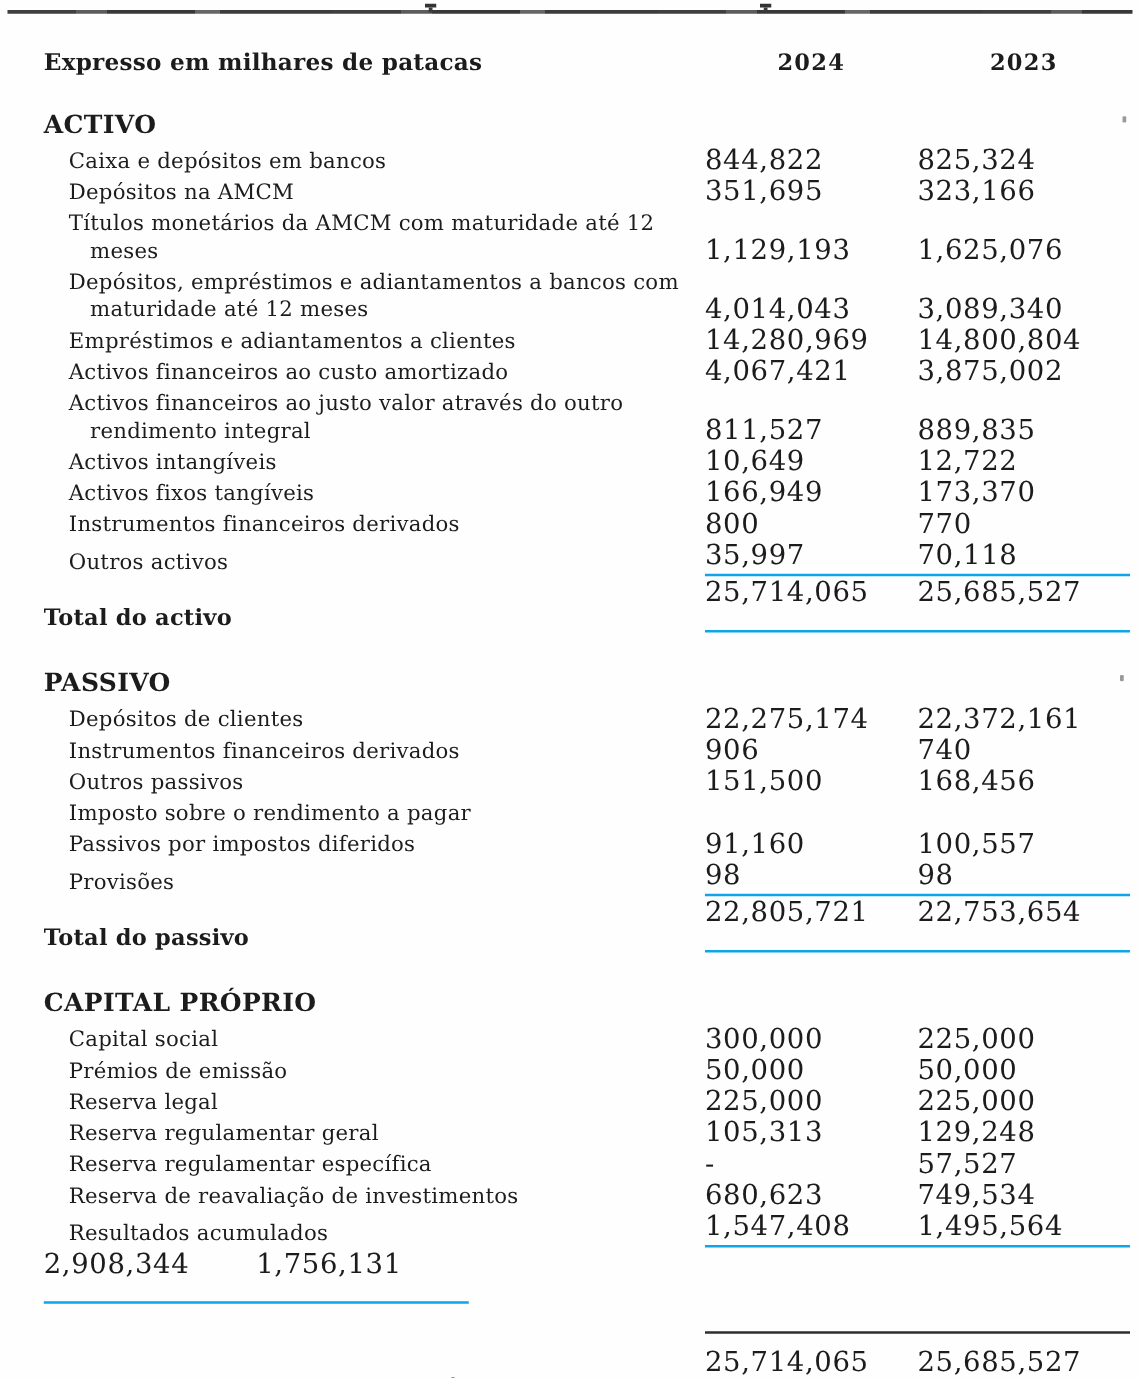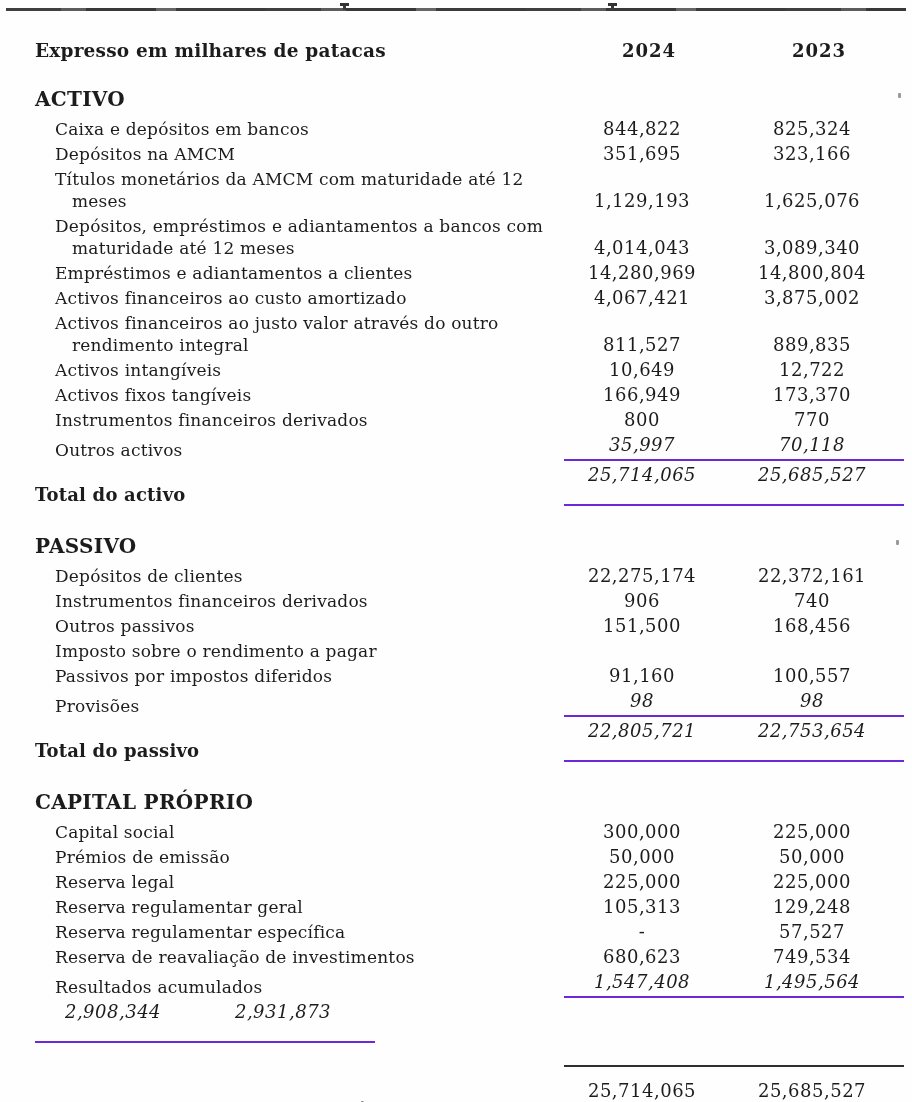--- a/index.html
+++ b/index.html
@@ -41,23 +41,23 @@
 
   .section-title { font-weight: bold; font-size: 20px; letter-spacing: .3px; margin: 28px 0 7px 0; }
   .sections .section:first-child .section-title { margin-top: 26px; }
 
   .row { display: flex; align-items: flex-end; margin-bottom: 3px; }
   .label { flex: 1; font-size: 17px; line-height: 22px; padding-left: 20px; letter-spacing: .2px; }
   .label .l2 { padding-left: 17px; }
   .row.total .label { padding-left: 0; font-weight: bold; font-size: 18px; }
 
   .nums { display: flex; width: 340px; align-items: flex-end; }
-  .num { width: 170px; text-align: center; font-size: 18px; line-height: 22px; letter-spacing: .5px; padding-right: 14px; box-sizing: border-box; white-space: nowrap; }
-
-  .nums.rule { border-bottom: 2px solid #6d28d9; padding-bottom: 3px; font-style: italic; }
+  .num { width: 170px; text-align: left; font-size: 22px; line-height: 22px; letter-spacing: .5px; padding-right: 14px; box-sizing: border-box; white-space: nowrap; }
+
+  .nums.rule { border-bottom: 2px solid #0ea5e9; padding-bottom: 3px; }
   .row.total { margin-top: 2px; margin-bottom: 0; }
   .row.total .nums { padding-bottom: 18px; }
 
   .grand { margin-top: 22px; }
   .pre-rule { height: 0; border-bottom: 2px solid #2e2e2e; width: 340px; margin-left: auto; margin-bottom: 13px; }
   .nums.dbl { position: relative; border-bottom: 2px solid #2a2a2a; padding-bottom: 4px; }
   .nums.dbl::after {
     content: ""; position: absolute; left: 0; right: 0; bottom: -6px; height: 2px; background: #2a2a2a;
   }
 </style>
@@ -264,21 +264,21 @@
           <div class="row">
             <div class="label"><span>Resultados acumulados</span></div>
             <div class="nums rule">
               <div class="num">1,547,408</div>
               <div class="num">1,495,564</div>
             </div>
           </div>
           <div class="row total">
             <div class="nums rule">
               <div class="num">2,908,344</div>
-              <div class="num">2,931,873</div>
+              <div class="num">1,756,131</div>
             </div>
           </div>
         </div>
       </div>
 
     <div class="grand">
       <div class="pre-rule"></div>
       <div class="row total">
         <div class="label">Total do passivo e do capital próprio</div>
         <div class="nums dbl">

